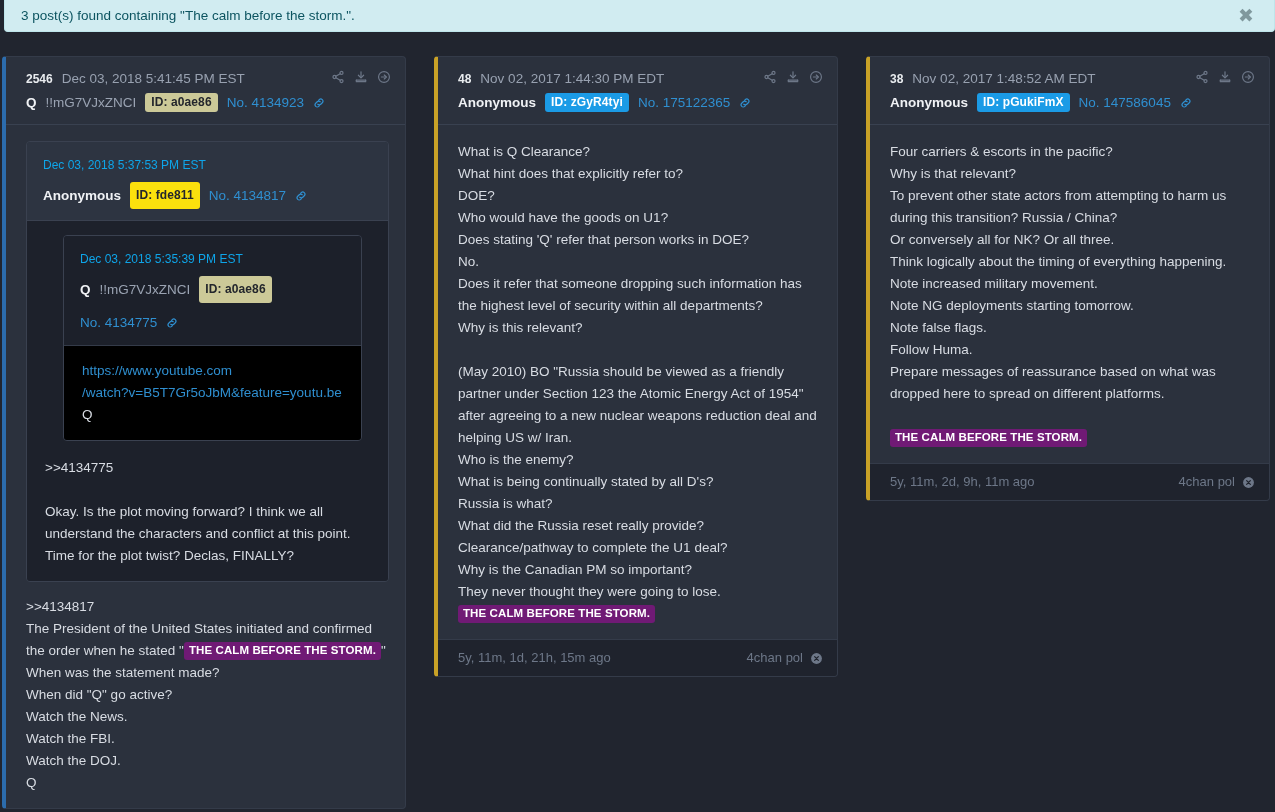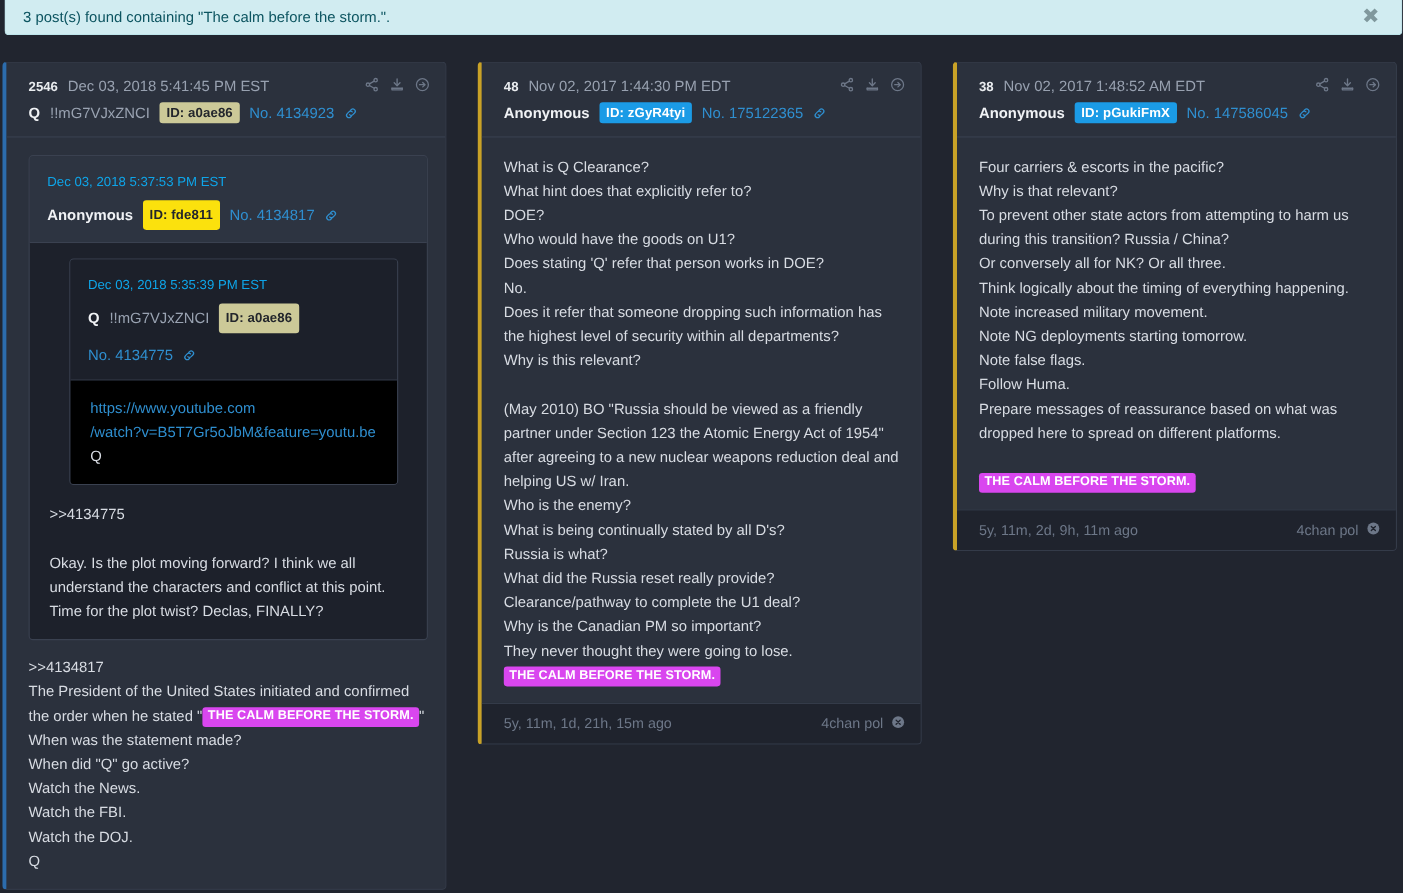--- a/index.html
+++ b/index.html
@@ -91,21 +91,21 @@
     color: #d8dce3;
     font-size: 13.5px;
     line-height: 22px;
     white-space: pre-wrap;
     word-wrap: break-word;
   }
   .post-body .ln { display: block; min-height: 22px; }
   .post-body .blank { display: block; height: 22px; }
   .extlink { color: #2f8fd0; text-decoration: none; }
   mark.storm {
-    background: #d946ef;
+    background: #701a75;
     color: #ffffff;
     font-weight: bold;
     font-size: 11.5px;
     letter-spacing: .1px;
     padding: 2px 5px 3px;
     border-radius: 3px;
     display: inline-block;
     line-height: 13px;
     vertical-align: 1px;
   }
@@ -136,21 +136,21 @@
   .qc-line { display: flex; align-items: center; gap: 9px; flex-wrap: wrap; }
 
   
   .post-footer {
     background: #1f232d;
     border-top: 1px solid #343b49;
     padding: 10px 14px 11px 20px;
     display: flex; align-items: center; justify-content: space-between;
     color: #6d7788; font-size: 13px;
   }
-  .footer-src { display: flex; align-items: flex-start; gap: 7px; }
+  .footer-src { display: flex; align-items: flex-end; gap: 7px; }
   .footer-x { display: inline-flex; color: #6d7788; cursor: pointer; }
 </style>
 </head>
 <body>
 
 <div class="alert-banner">
   <span class="alert-text">3 post(s) found containing "The calm before the storm.".</span>
   <span class="alert-close">✖</span>
 </div>
 

